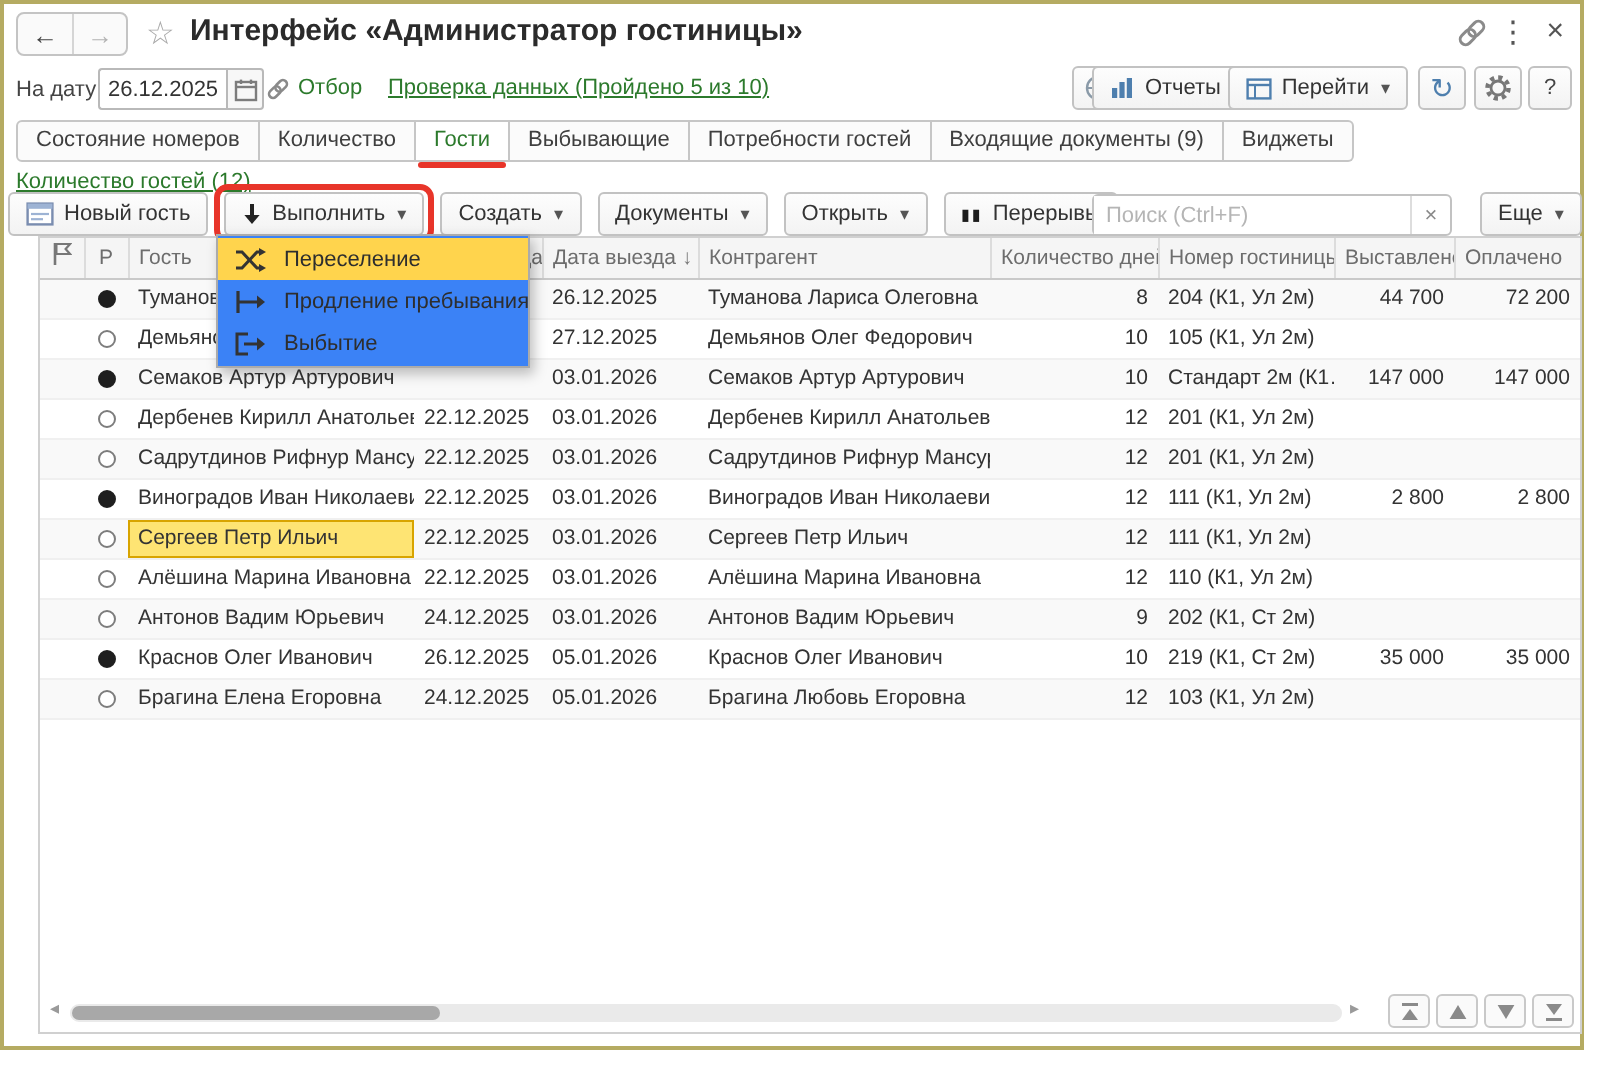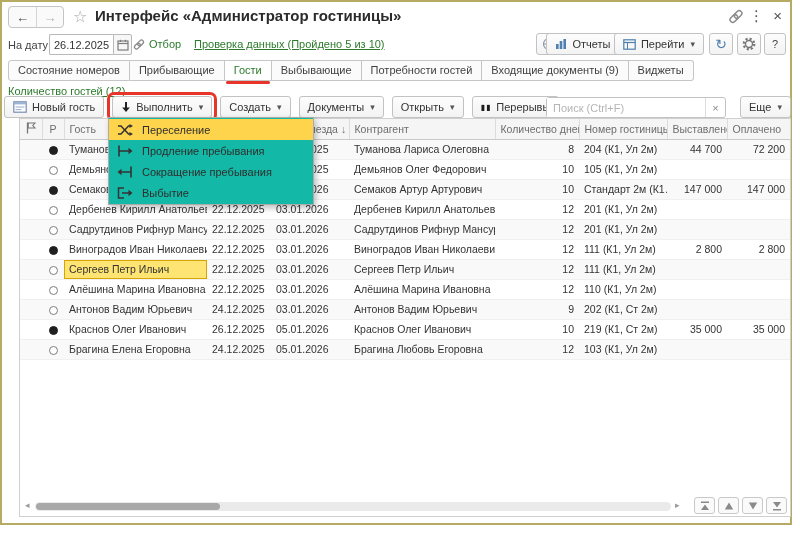--- a/index.html
+++ b/index.html
@@ -58,21 +58,21 @@
     border:3px solid #e8352a; border-radius:7px; pointer-events:none; }
   .pauseico { color:#1d1d1d; font-size:8px; letter-spacing:1px; }
   .search { position:absolute; left:544px; top:95px; width:180px; height:21px; display:flex;
     border:1px solid #c2c2c2; border-radius:3px; background:#fff; }
   .search input { flex:1; border:none; outline:none; font:inherit; padding:0 6px; color:#333; min-width:0; }
   .search input::placeholder { color:#b5b5b5; }
   .search-clear { width:20px; display:flex; align-items:center; justify-content:center; color:#8a8a8a; border-left:1px solid #ddd; }
   .b-more { position:absolute; left:738px; top:94px; }
 
   
-  .menu { position:absolute; left:106px; top:115px; width:206px; background:#14b8a6;
+  .menu { position:absolute; left:106px; top:115px; width:157px; background:#3b82f6;
     border:1px solid #ababab; box-shadow:2px 3px 6px rgba(0,0,0,.25); z-index:40; padding:1px 0; }
   .mi { display:flex; align-items:center; gap:9px; height:21px; padding:0 8px; color:#2e2e2e; white-space:nowrap; }
   .mi.hl { background:#ffd44d; }
   .mi svg { flex:0 0 auto; }
 
   
   .panel { position:absolute; left:17px; top:116px; width:772px; height:399px;
     border:1px solid #d0d0d0; background:#fff; }
   table { border-collapse:collapse; table-layout:fixed; width:770px; font-size:10.5px; }
   th { height:20px; background:#f5f5f5; color:#6d6d6d; font-weight:normal; text-align:left;
@@ -186,21 +186,21 @@
           <circle cx="8" cy="8" r="6" fill="none" stroke="#777" stroke-width="2.6" stroke-dasharray="2.4 2.3"></circle>
         </svg>
     </span>
     <span class="btn tool-right b-help">
         <span>?</span>
       </span>
   </div>
 
   <div class="tabs">
     <div class="tab"><span>Состояние номеров</span></div>
-    <div class="tab"><span>Прибывающие</span></div>
+    <div class="tab"><span>Количество</span></div>
     <div class="tab active"><span>Гости</span>
       <span class="tab-underline"></span>
     </div>
     <div class="tab"><span>Выбывающие</span></div>
     <div class="tab"><span>Потребности гостей</span></div>
     <div class="tab"><span>Входящие документы (9)</span></div>
     <div class="tab"><span>Виджеты</span></div>
   </div>
 
   <a class="countlink">Количество гостей (12)</a>
@@ -466,28 +466,20 @@
     <div class="mi">
       <svg width="16" height="12" viewBox="0 0 16 12">
           <line x1="2" y1="0.5" x2="2" y2="11.5" stroke="#333" stroke-width="1.6"></line>
           <line x1="2" y1="6" x2="12" y2="6" stroke="#333" stroke-width="1.5"></line>
           <polygon points="11.5,2.8 15.5,6 11.5,9.2" fill="#333"></polygon>
         </svg>
       <span>Продление пребывания</span>
     </div>
     <div class="mi">
       <svg width="16" height="12" viewBox="0 0 16 12">
-          <line x1="14" y1="0.5" x2="14" y2="11.5" stroke="#333" stroke-width="1.6"></line>
-          <line x1="4" y1="6" x2="14" y2="6" stroke="#333" stroke-width="1.5"></line>
-          <polygon points="4.5,2.8 0.5,6 4.5,9.2" fill="#333"></polygon>
-        </svg>
-      <span>Сокращение пребывания</span>
-    </div>
-    <div class="mi">
-      <svg width="16" height="12" viewBox="0 0 16 12">
           <path d="M7 1 H1.5 V11 H7" fill="none" stroke="#333" stroke-width="1.5"></path>
           <line x1="5" y1="6" x2="12" y2="6" stroke="#333" stroke-width="1.5"></line>
           <polygon points="11.5,2.8 15.5,6 11.5,9.2" fill="#333"></polygon>
         </svg>
       <span>Выбытие</span>
     </div>
   </div>
 
 </div>
 

